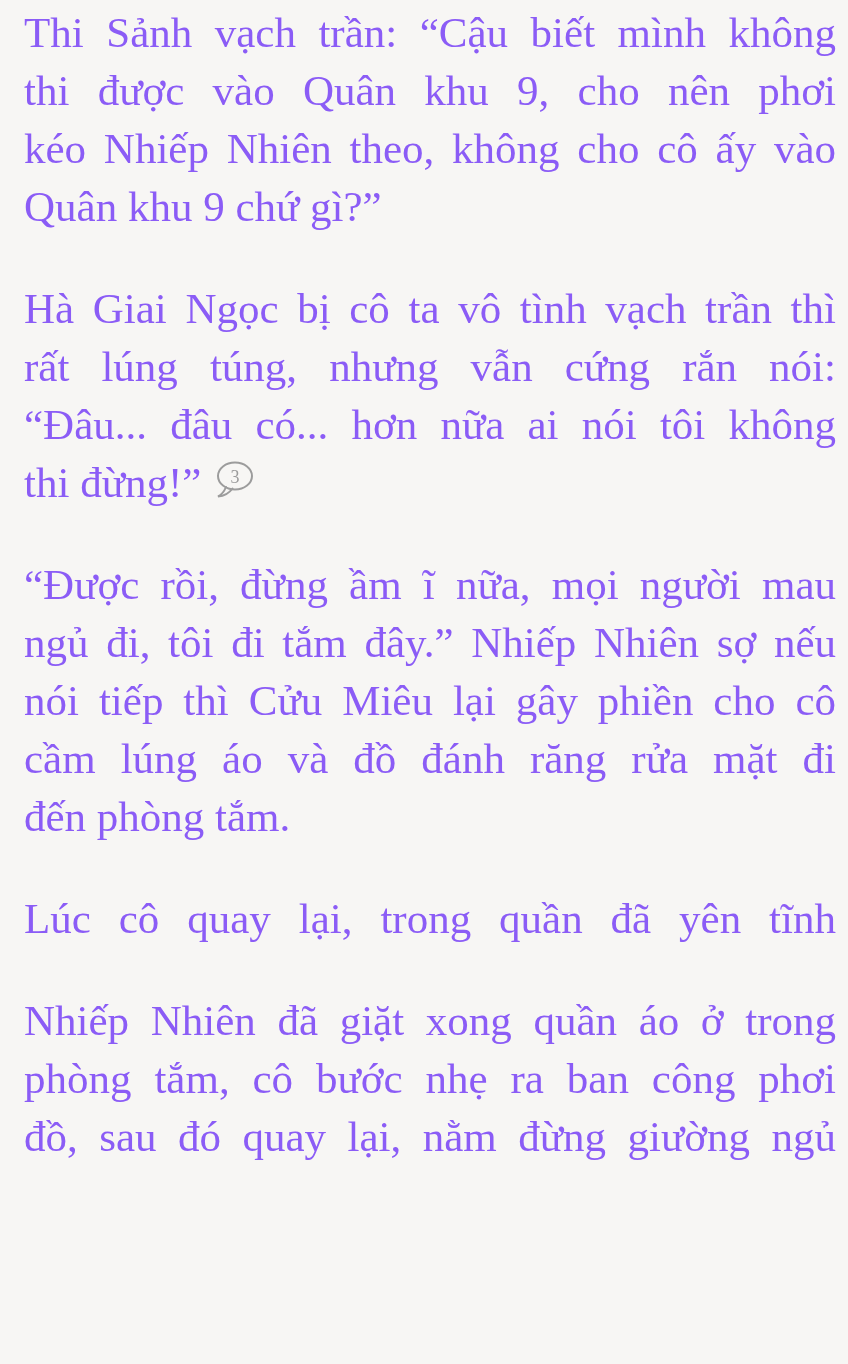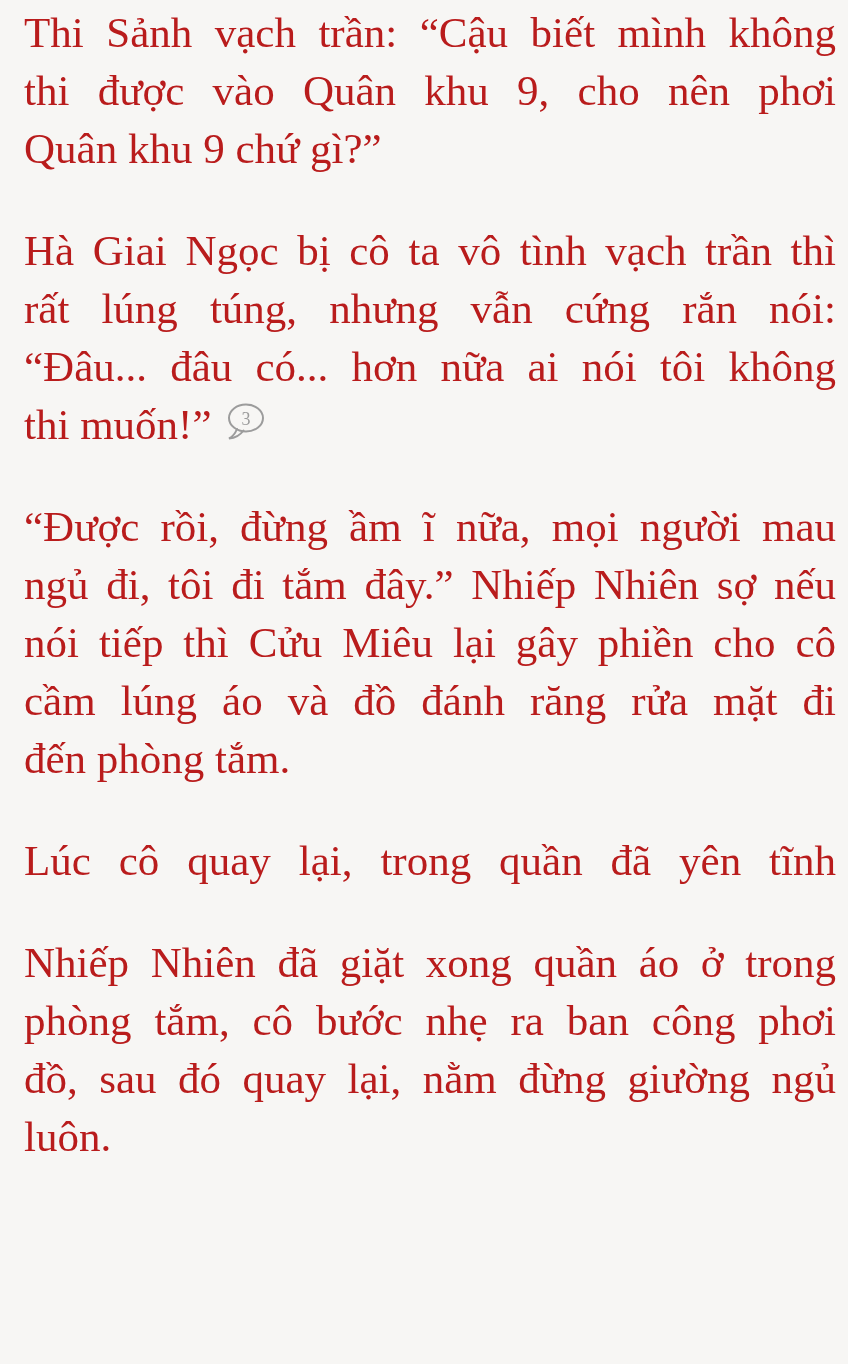--- a/index.html
+++ b/index.html
@@ -11,21 +11,21 @@
     height: 1364px;
     background: #f7f6f4;
     overflow: hidden;
   }
   .page {
     box-sizing: border-box;
     width: 848px;
     height: 1364px;
     padding: 4px 12px 0 24px;
     font-family: "Liberation Serif", "DejaVu Serif", serif;
-    color: #b91c1c;
+    color: #8b5cf6;
   }
   .para {
     margin: 0 0 44px 0;
     font-size: 43px;
     line-height: 58px;
   }
   .para:last-child {
     margin-bottom: 8px;
   }
   .line {
@@ -50,28 +50,29 @@
   }
 </style>
 </head>
 <body>
 
 <div class="page">
 
   <p class="para">
     <span class="line">Thi Sảnh vạch trần: “Cậu biết mình không</span>
     <span class="line">thi được vào Quân khu 9, cho nên phơi</span>
+    <span class="line">kéo Nhiếp Nhiên theo, không cho cô ấy vào</span>
     <span class="line last">Quân khu 9 chứ gì?”</span>
   </p>
 
   <p class="para">
     <span class="line">Hà Giai Ngọc bị cô ta vô tình vạch trần thì</span>
     <span class="line">rất lúng túng, nhưng vẫn cứng rắn nói:</span>
     <span class="line">“Đâu... đâu có... hơn nữa ai nói tôi không</span>
-    <span class="line last"><span>thi muốn!”</span><span class="comment-badge"><svg width="44" height="40" viewBox="0 0 44 40" fill="none" xmlns="http://www.w3.org/2000/svg">
+    <span class="line last"><span>thi đừng!”</span><span class="comment-badge"><svg width="44" height="40" viewBox="0 0 44 40" fill="none" xmlns="http://www.w3.org/2000/svg">
       <ellipse cx="22" cy="16" rx="17" ry="13.5" stroke="#9c9c9c" stroke-width="2" fill="none"></ellipse>
       <path d="M13 27 C 11 32, 8 35, 5 36.5 C 12 36, 17 32, 19.5 28.5" stroke="#9c9c9c" stroke-width="2" fill="none" stroke-linecap="round"></path>
       <text x="22" y="22.5" text-anchor="middle" font-size="18" font-family="Liberation Serif, DejaVu Serif, serif" fill="#9c9c9c">3</text>
     </svg></span></span>
   </p>
 
   <p class="para">
     <span class="line">“Được rồi, đừng ầm ĩ nữa, mọi người mau</span>
     <span class="line">ngủ đi, tôi đi tắm đây.” Nhiếp Nhiên sợ nếu</span>
     <span class="line">nói tiếp thì Cửu Miêu lại gây phiền cho cô</span>
@@ -80,16 +81,15 @@
   </p>
 
   <p class="para">
     <span class="line">Lúc cô quay lại, trong quần đã yên tĩnh</span>
   </p>
 
   <p class="para">
     <span class="line">Nhiếp Nhiên đã giặt xong quần áo ở trong</span>
     <span class="line">phòng tắm, cô bước nhẹ ra ban công phơi</span>
     <span class="line">đồ, sau đó quay lại, nằm đừng giường ngủ</span>
-    <span class="line last">luôn.</span>
   </p>
 
 </div>
 
 </body></html>

